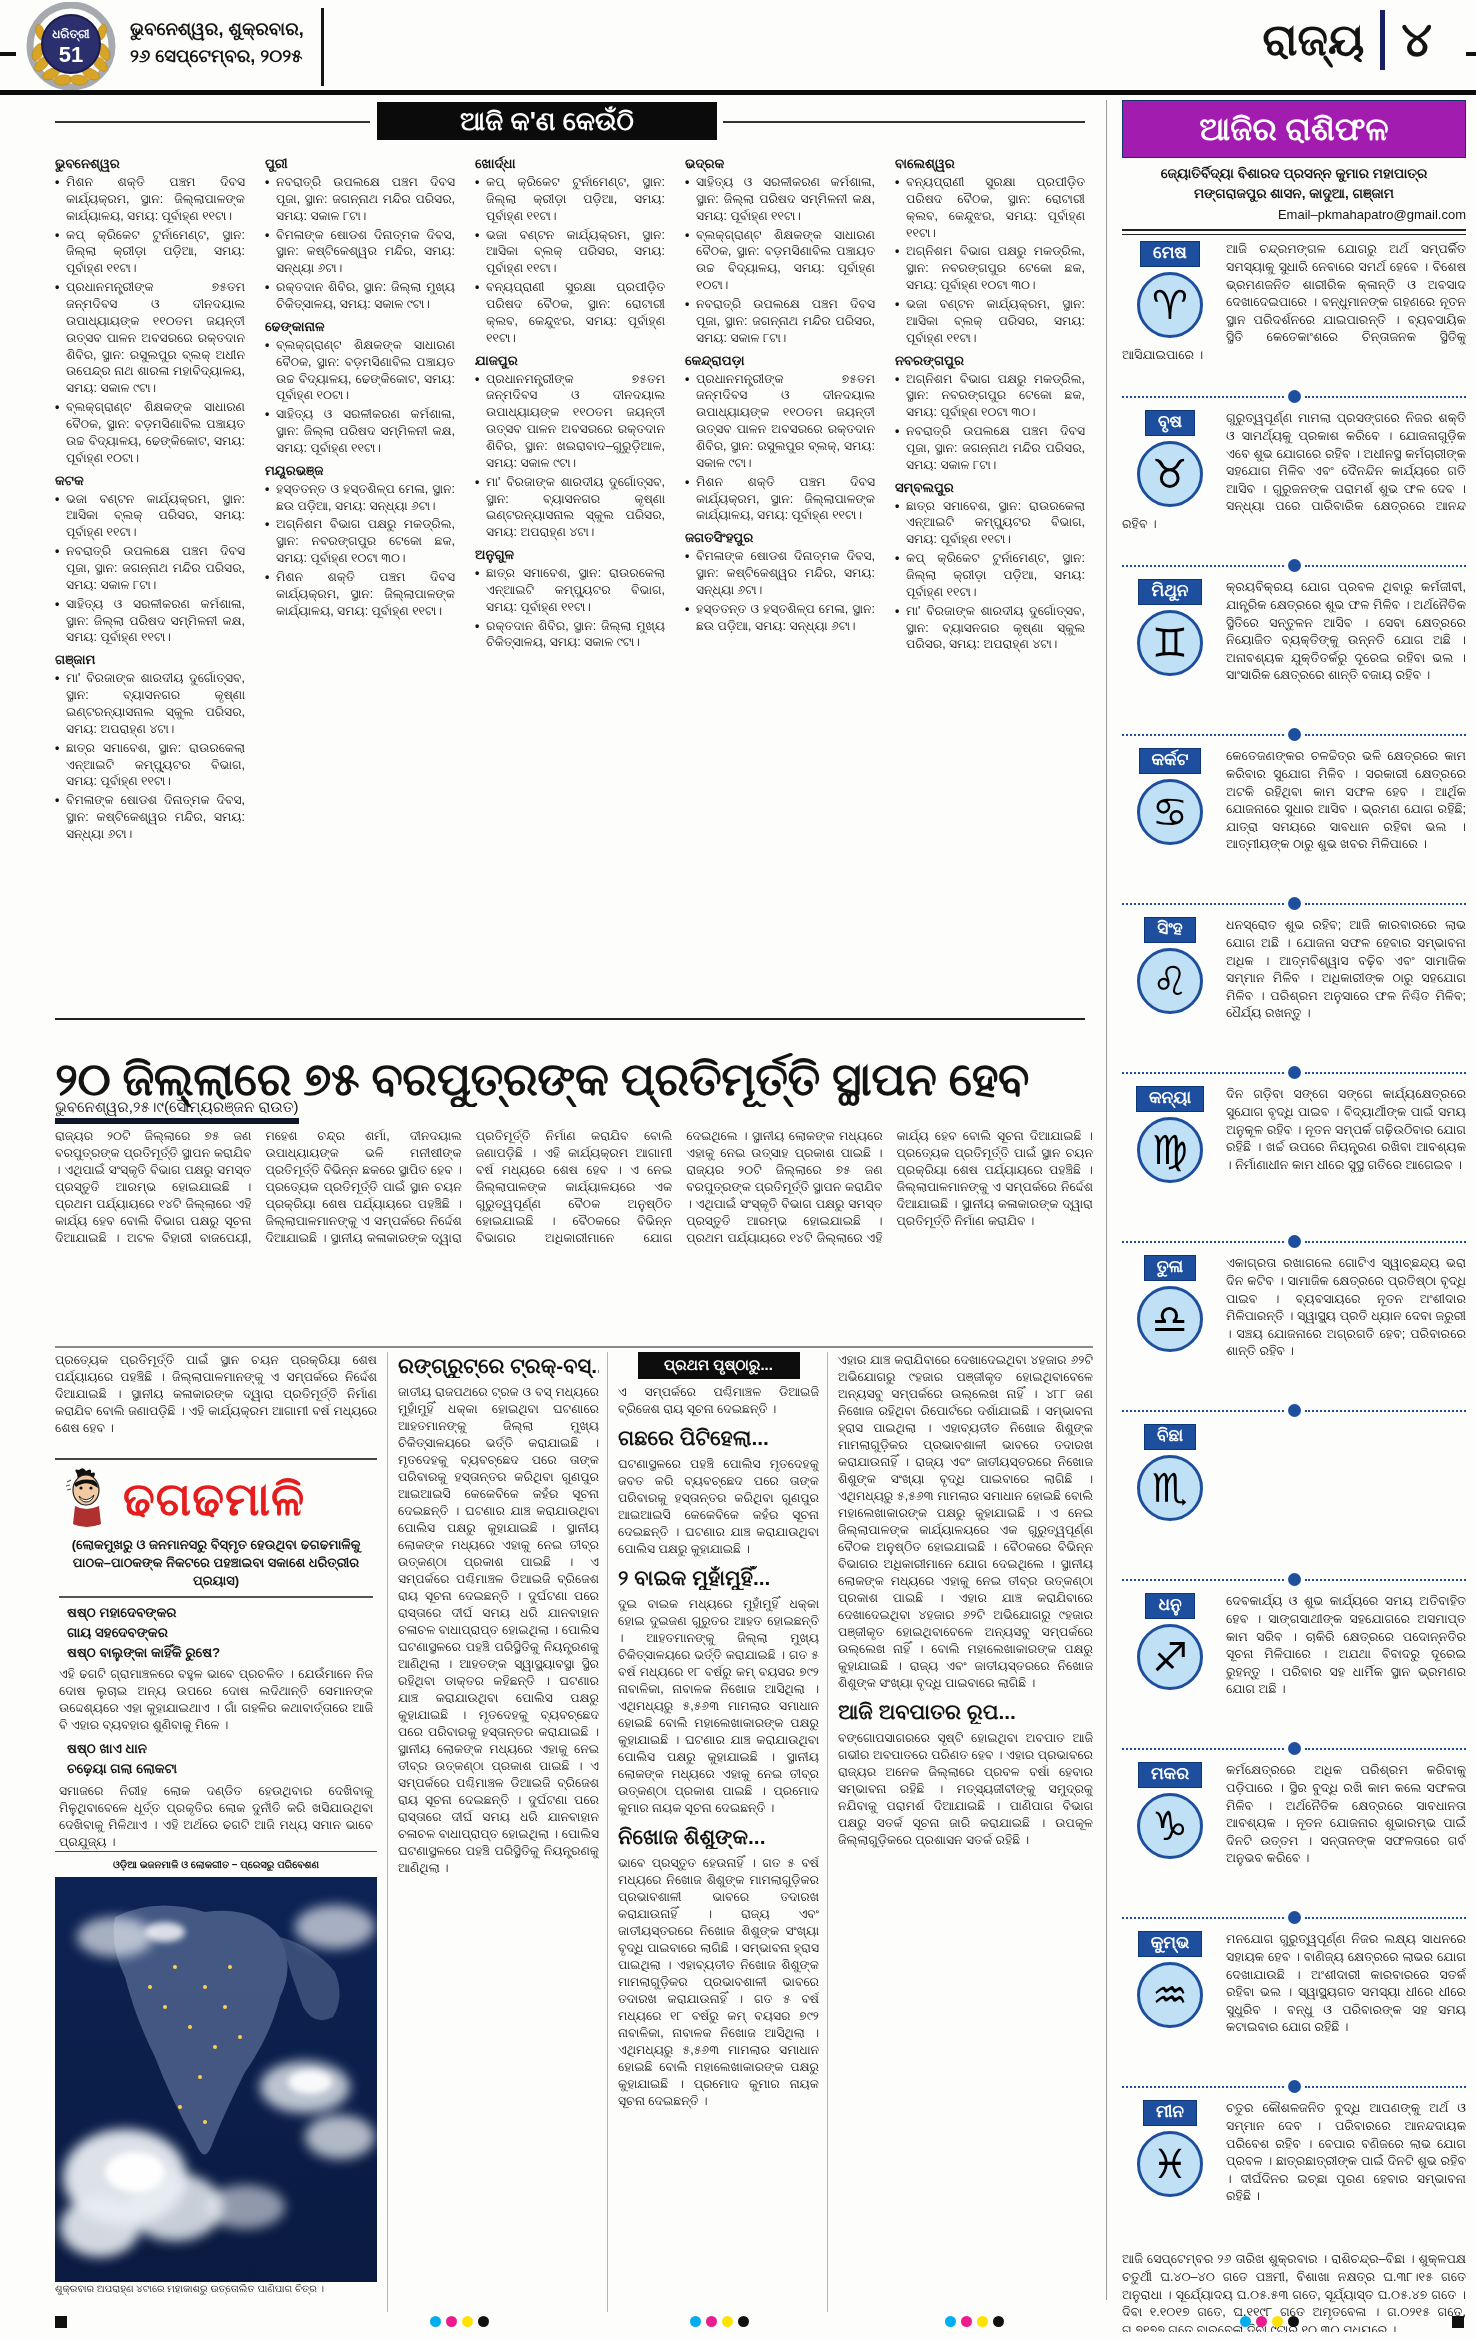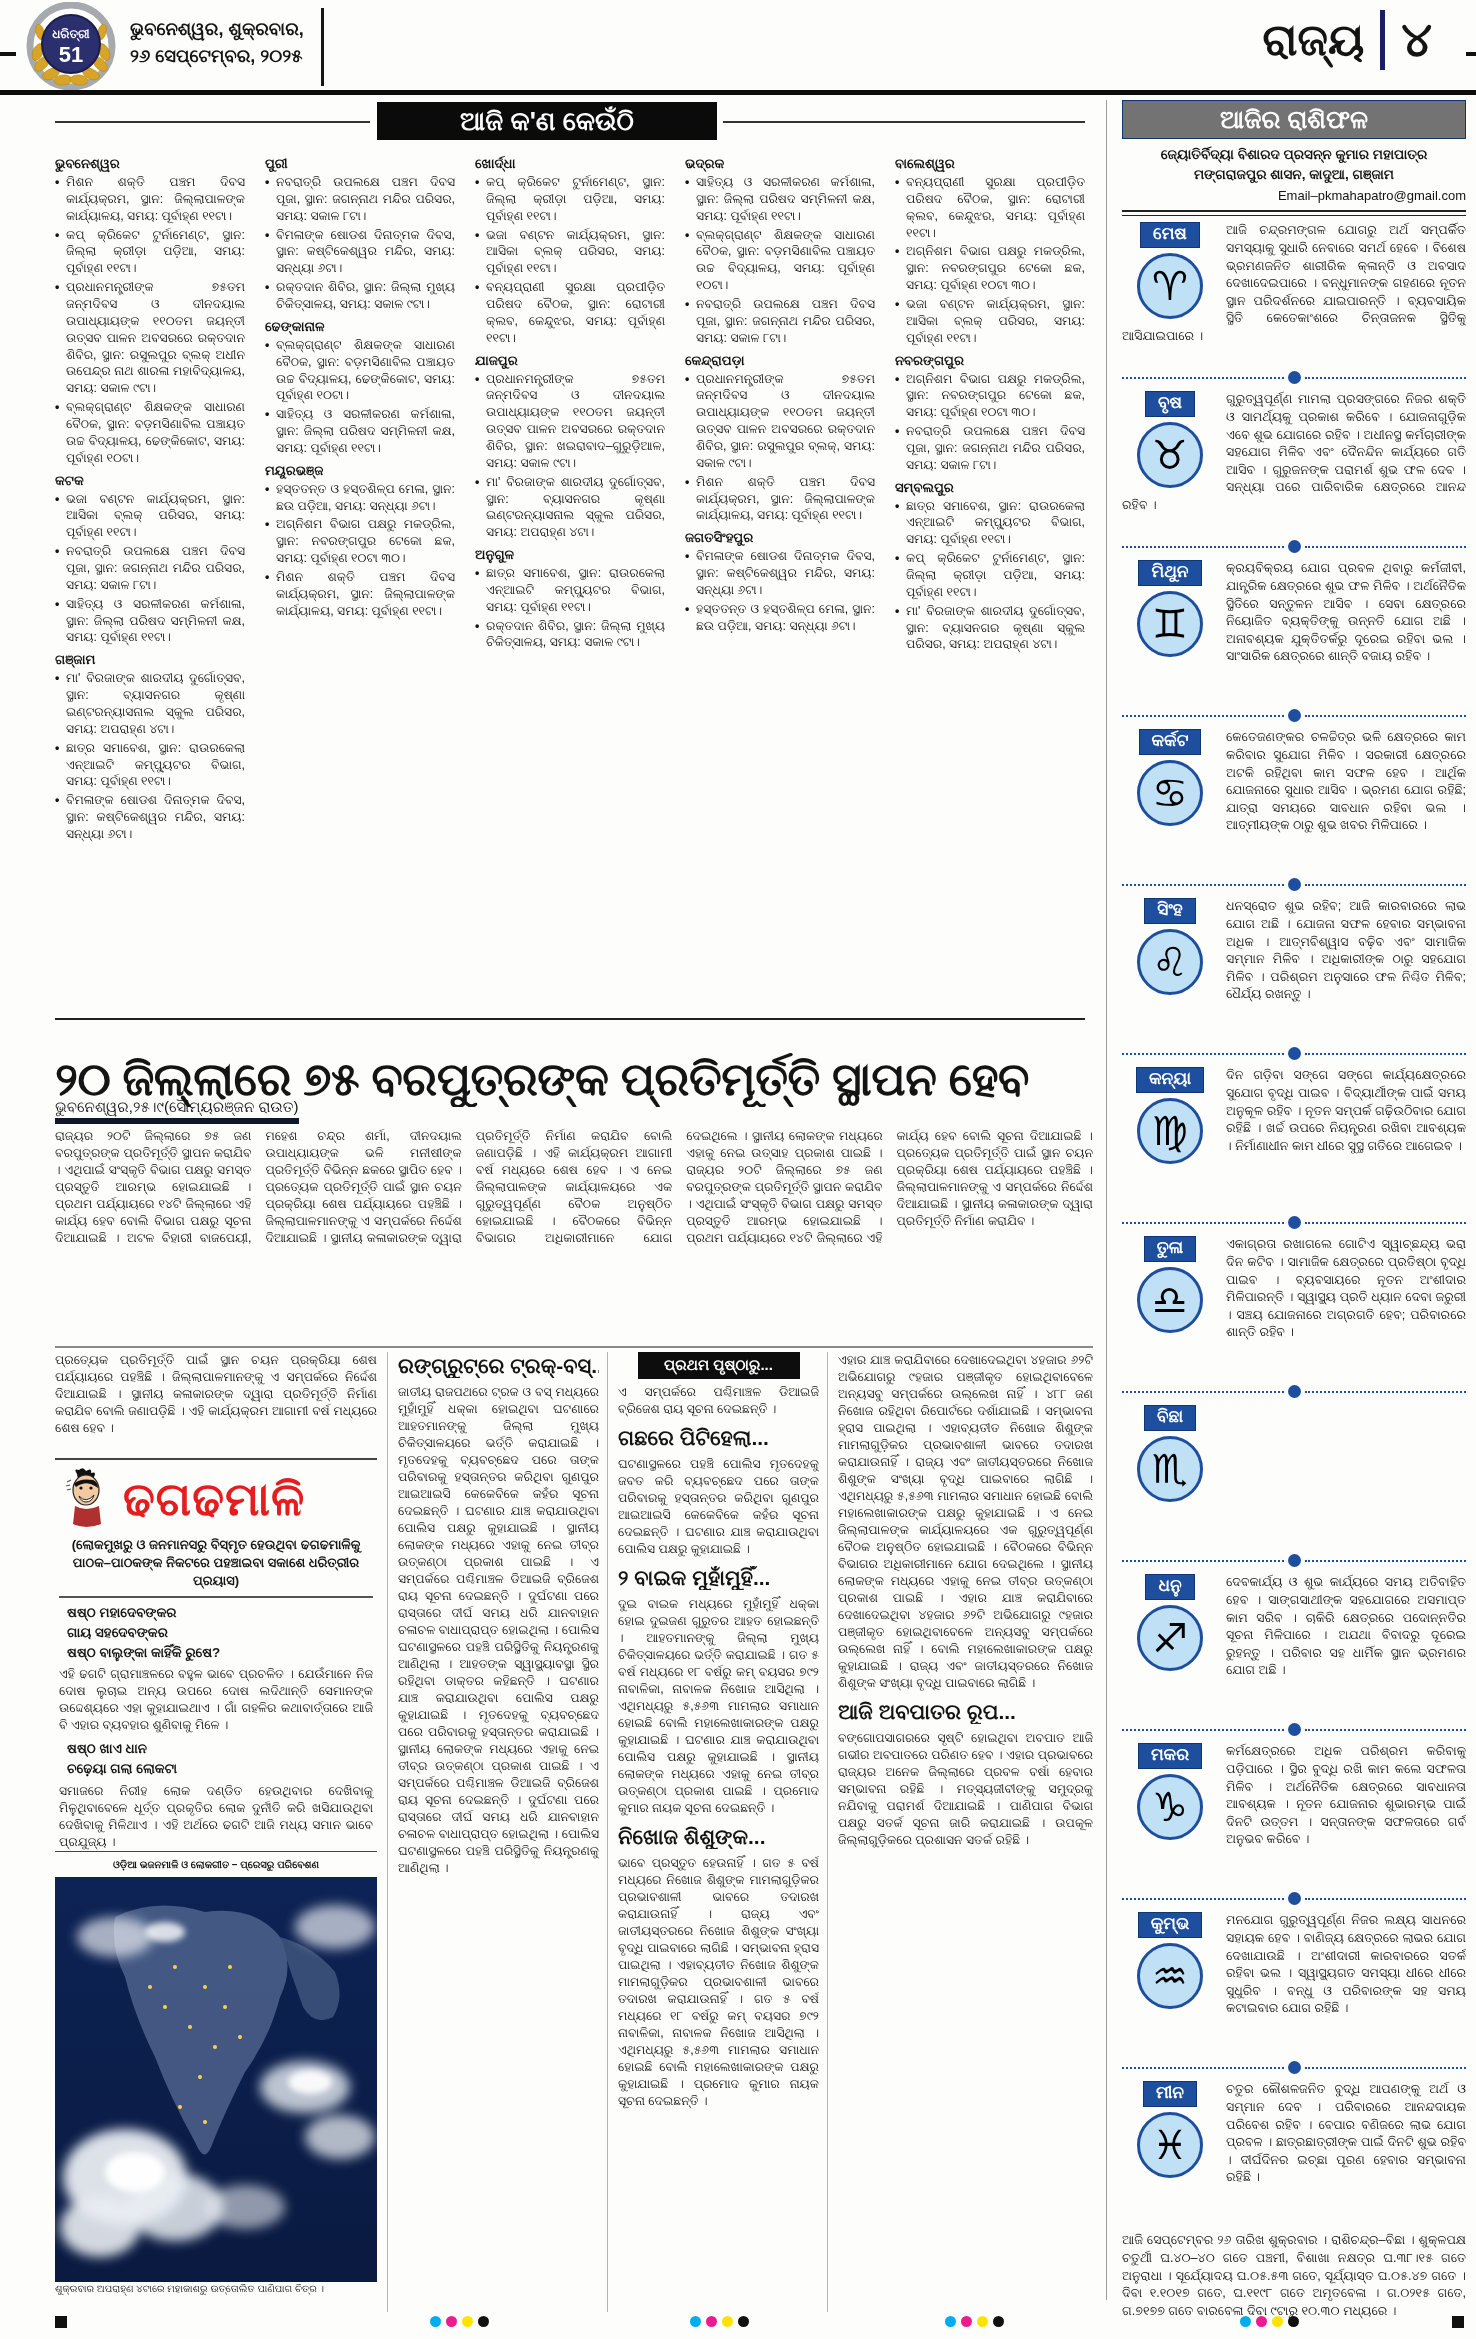--- a/index.html
+++ b/index.html
@@ -61,21 +61,21 @@
   .colB{left:552px;width:212px}
   .colC{left:772px;width:266px}
   .story-head{font-size:21px;font-weight:bold;text-align:left;line-height:1.15;margin:8px 0 6px;white-space:nowrap;overflow:hidden}
   .first-head{margin-top:2px}
   .tagbox{width:162px;height:27px;background:#0d0d0d;color:#fff;font-size:15px;font-weight:bold;
           display:flex;align-items:center;justify-content:center;margin:0 auto 5px}
 
   
   .vdivider{position:absolute;left:1106px;top:100px;width:1px;height:2200px;background:#9b9b9b}
   .horoscope{position:absolute;left:1122px;top:100px;width:344px;height:2232px;overflow:hidden}
-  .h-header{width:100%;height:39px;background:#737373;color:#fff;font-size:25px;font-weight:bold;
+  .h-header{width:100%;height:58px;background:#a21caf;color:#fff;font-size:32px;font-weight:bold;
             display:flex;align-items:center;justify-content:center;border:1px solid #10356e}
   .astro{font-size:13.6px;font-weight:bold;text-align:center;line-height:1.5;margin-top:6px}
   .astro-email{font-size:13px;font-weight:normal;text-align:right}
   .dbl-rule{border-top:2px solid #222;border-bottom:1px solid #222;height:6px;margin:5px 0 4px}
   .sign-entry{height:146px;overflow:hidden;padding-top:2px}
   .sign-left{float:left;width:96px;margin:0 8px 2px 0;text-align:center}
   .sign-label{background:#1d4f9e;color:#fff;font-weight:bold;font-size:17px;padding:1px 12px 3px;
               display:inline-block;border:1px solid #0e3674}
   .sign-circle{width:66px;height:66px;border-radius:50%;background:#bfe0f5;border:3px solid #1d4f9e;
                display:flex;align-items:center;justify-content:center;font-size:40px;line-height:1;color:#000;margin:5px auto 0;

